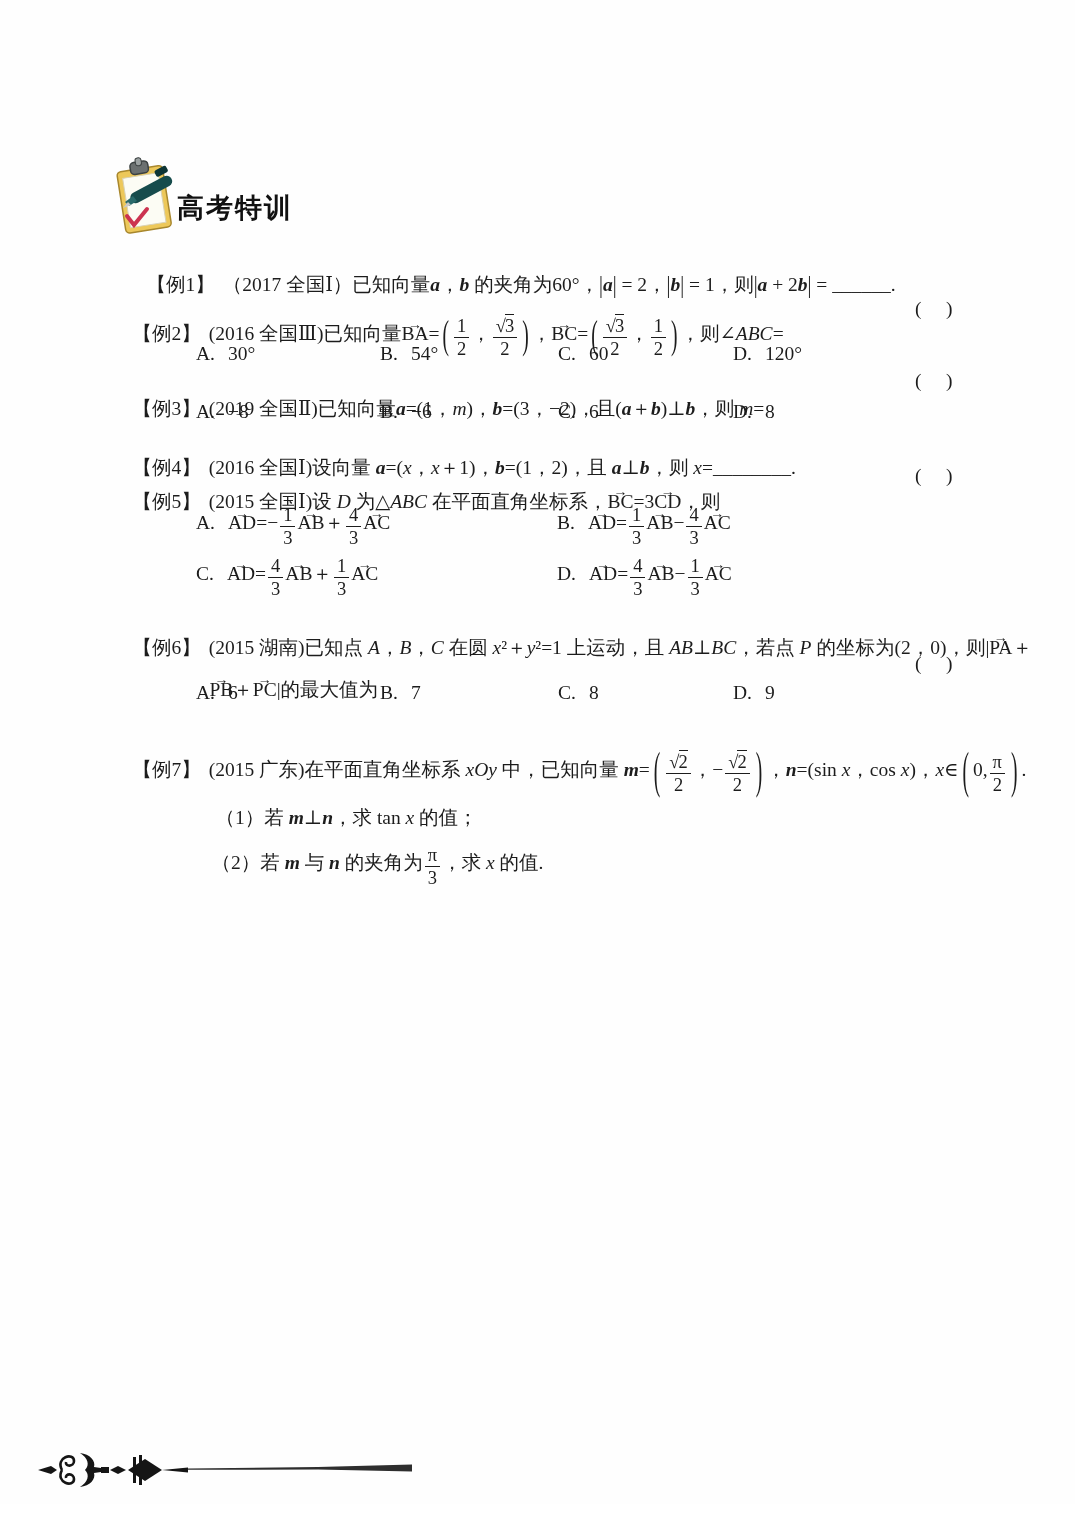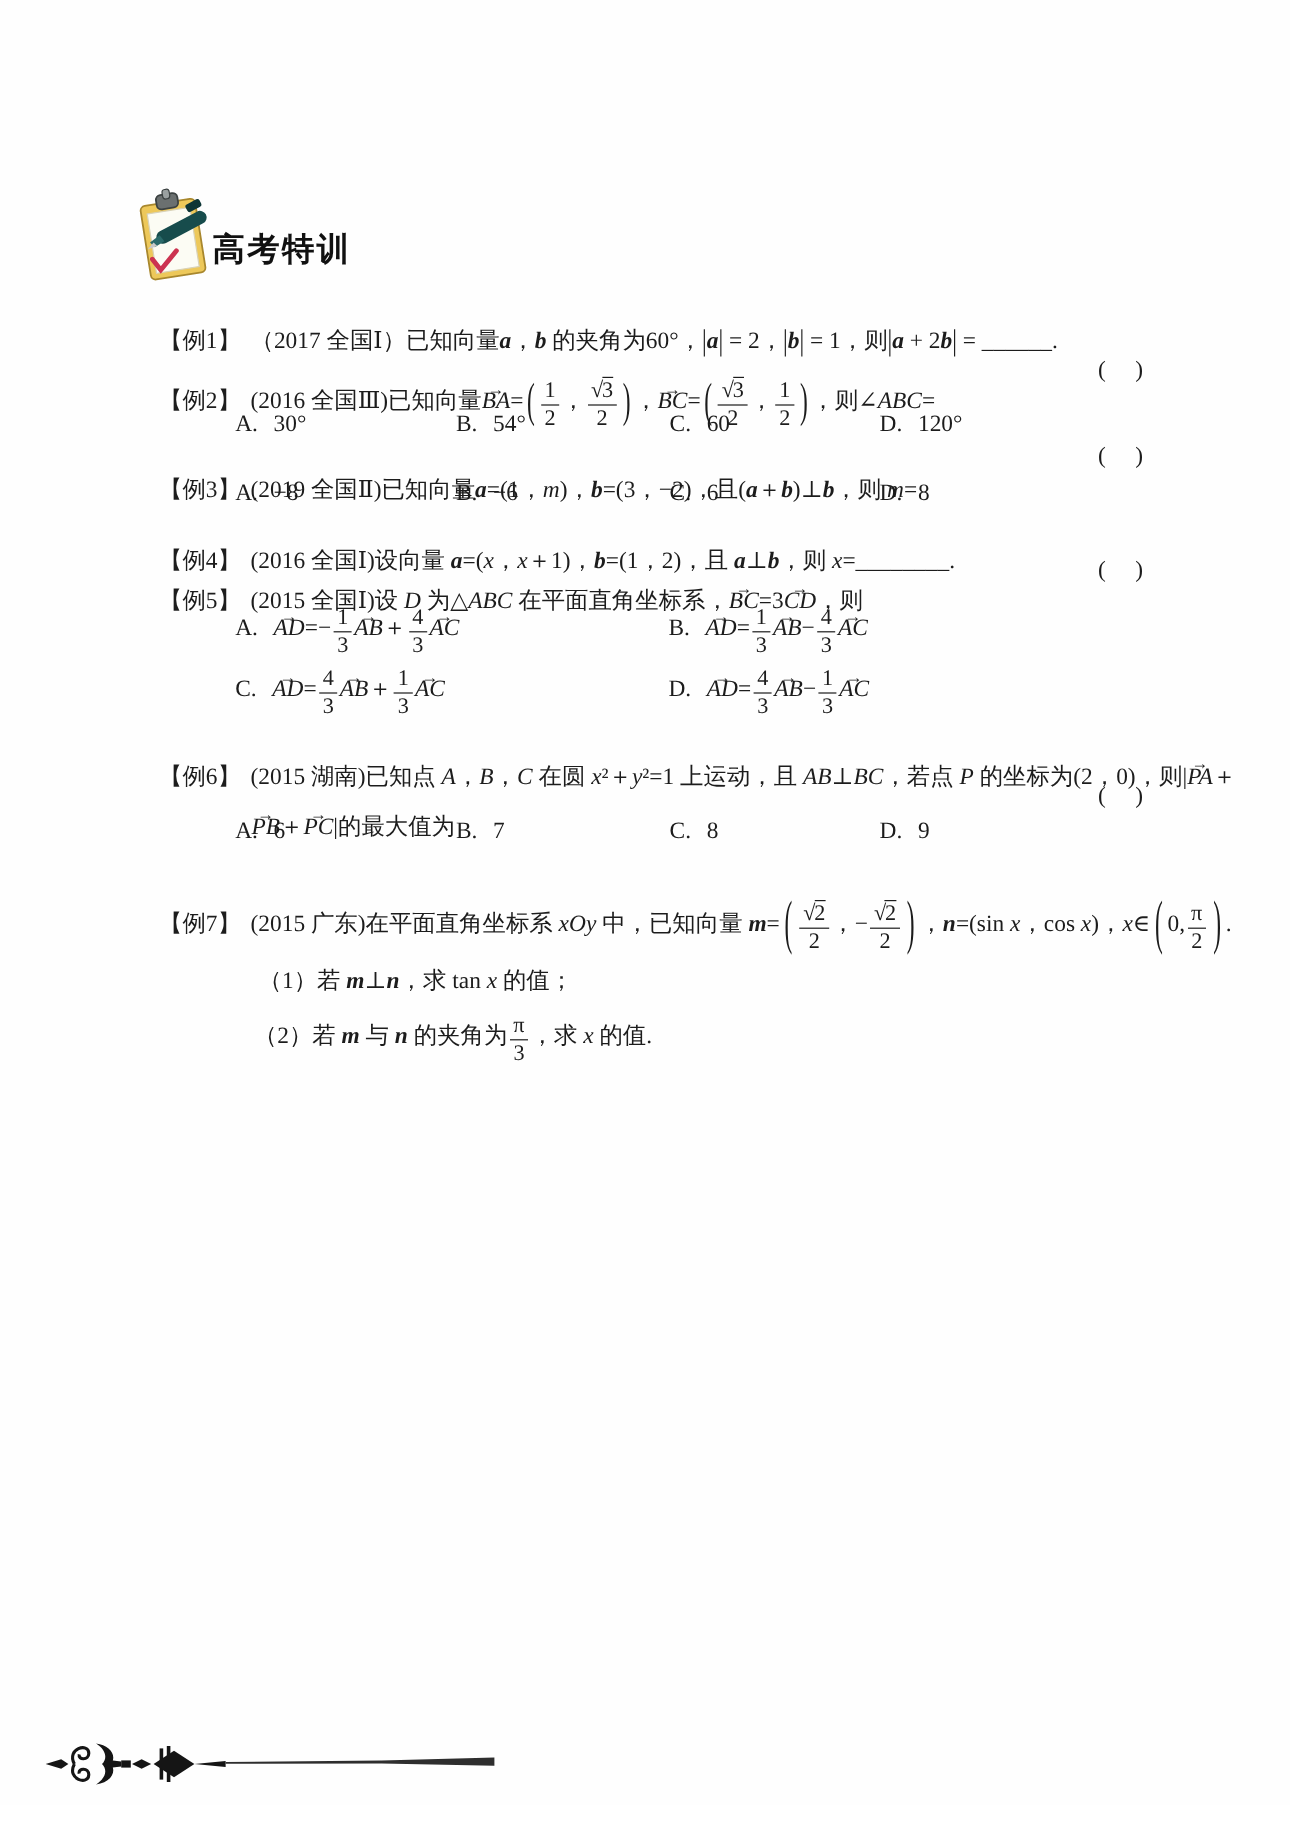--- a/index.html
+++ b/index.html
@@ -21,21 +21,21 @@
   .bi{font-weight:bold;font-style:italic;}
   .bar{display:inline-block;transform:scaleY(1.28);}
   .ol{border-top:1.4px solid #1c1c1c;}
   .rad{margin-right:-1px;}
   .frac{
     display:inline-flex;flex-direction:column;align-items:center;vertical-align:middle;
     line-height:1.1;font-size:0.95em;margin:0 2px;transform:translateY(2px);
   }
   .frac .num{border-bottom:1.4px solid #1c1c1c;padding:0 3px 1px;}
   .frac .den{padding-top:1px;}
-  .vec{display:inline-block;font-style:italic;position:relative;}
+  .vec{display:inline-block;position:relative;}
   .vec::after{
     content:"\2192";position:absolute;left:50%;top:-0.75em;transform:translateX(-50%);
     font-size:0.72em;font-style:normal;
   }
   .bigp{display:inline-block;transform:scaleY(2.05);margin:0 3px;vertical-align:middle;font-weight:300;}
   .bigp2{display:inline-block;transform:scaleY(2.55);margin:0 4px;vertical-align:middle;font-weight:300;}
   .ficon{position:absolute;left:38px;top:1448px;}
 </style>
 </head>
 <body>
@@ -53,21 +53,21 @@
       <rect x="17" y="28" width="46" height="11" rx="5.5" fill="#174c4c" transform="rotate(-28 40 33)"></rect>
       <rect x="44" y="12" width="13" height="7" rx="2" fill="#0d3535" transform="rotate(-28 50 16)"></rect>
       <polygon points="14,46 22,40 26,45 18,50" fill="#2a6a6a"></polygon>
       <polygon points="12,52 17,46 20,49" fill="#c9c9c9"></polygon>
     </g>
     <path d="M16,60 l7,9 l13,-16" stroke="#cc3350" stroke-width="4" fill="none" stroke-linecap="round"></path>
   </svg>
 
   <div class="title">高考特训</div>
 
-  <div class="line" style="left:113px;top:246px">
+  <div class="line" style="left:127px;top:246px">
     <span class="lbl">【例1】</span><span><span>（2017 全国Ⅰ）已知向量</span><span class="bi">a</span><span>，</span><span class="bi">b</span><span> 的夹角为60°，</span><span class="bar">|</span><span class="bi">a</span><span class="bar">|</span><span> = 2，</span><span class="bar">|</span><span class="bi">b</span><span class="bar">|</span><span> = 1，则</span><span class="bar">|</span><span class="bi">a</span><span> + 2</span><span class="bi">b</span><span class="bar">|</span><span> = </span><span>______.</span></span>
   </div>
 
   <div class="line" style="left:113px;top:288px">
     <span class="lbl">【例2】</span><span><span>(2016 全国Ⅲ)已知向量</span><span class="vec">BA</span><span>=</span><span class="bigp">(</span><span class="frac"><span class="num"><span>1</span></span><span class="den"><span>2</span></span></span><span>，</span><span class="frac"><span class="num"><span class="rad">√</span><span class="ol">3</span></span><span class="den"><span>2</span></span></span><span class="bigp">)</span><span>，</span><span class="vec">BC</span><span>=</span><span class="bigp">(</span><span class="frac"><span class="num"><span class="rad">√</span><span class="ol">3</span></span><span class="den"><span>2</span></span></span><span>，</span><span class="frac"><span class="num"><span>1</span></span><span class="den"><span>2</span></span></span><span class="bigp">)</span><span>，则∠</span><span class="i">ABC</span><span>=</span></span>
   </div>
   <div class="bracket" style="left:915px;top:296px">(    )</div>
   <div class="opt" style="left:196px;top:341px"><span class="k">A.</span><span><span>30°</span></span></div>
   <div class="opt" style="left:380px;top:341px"><span class="k">B.</span><span><span>54°</span></span></div>
   <div class="opt" style="left:558px;top:341px"><span class="k">C.</span><span><span>60</span></span></div>

